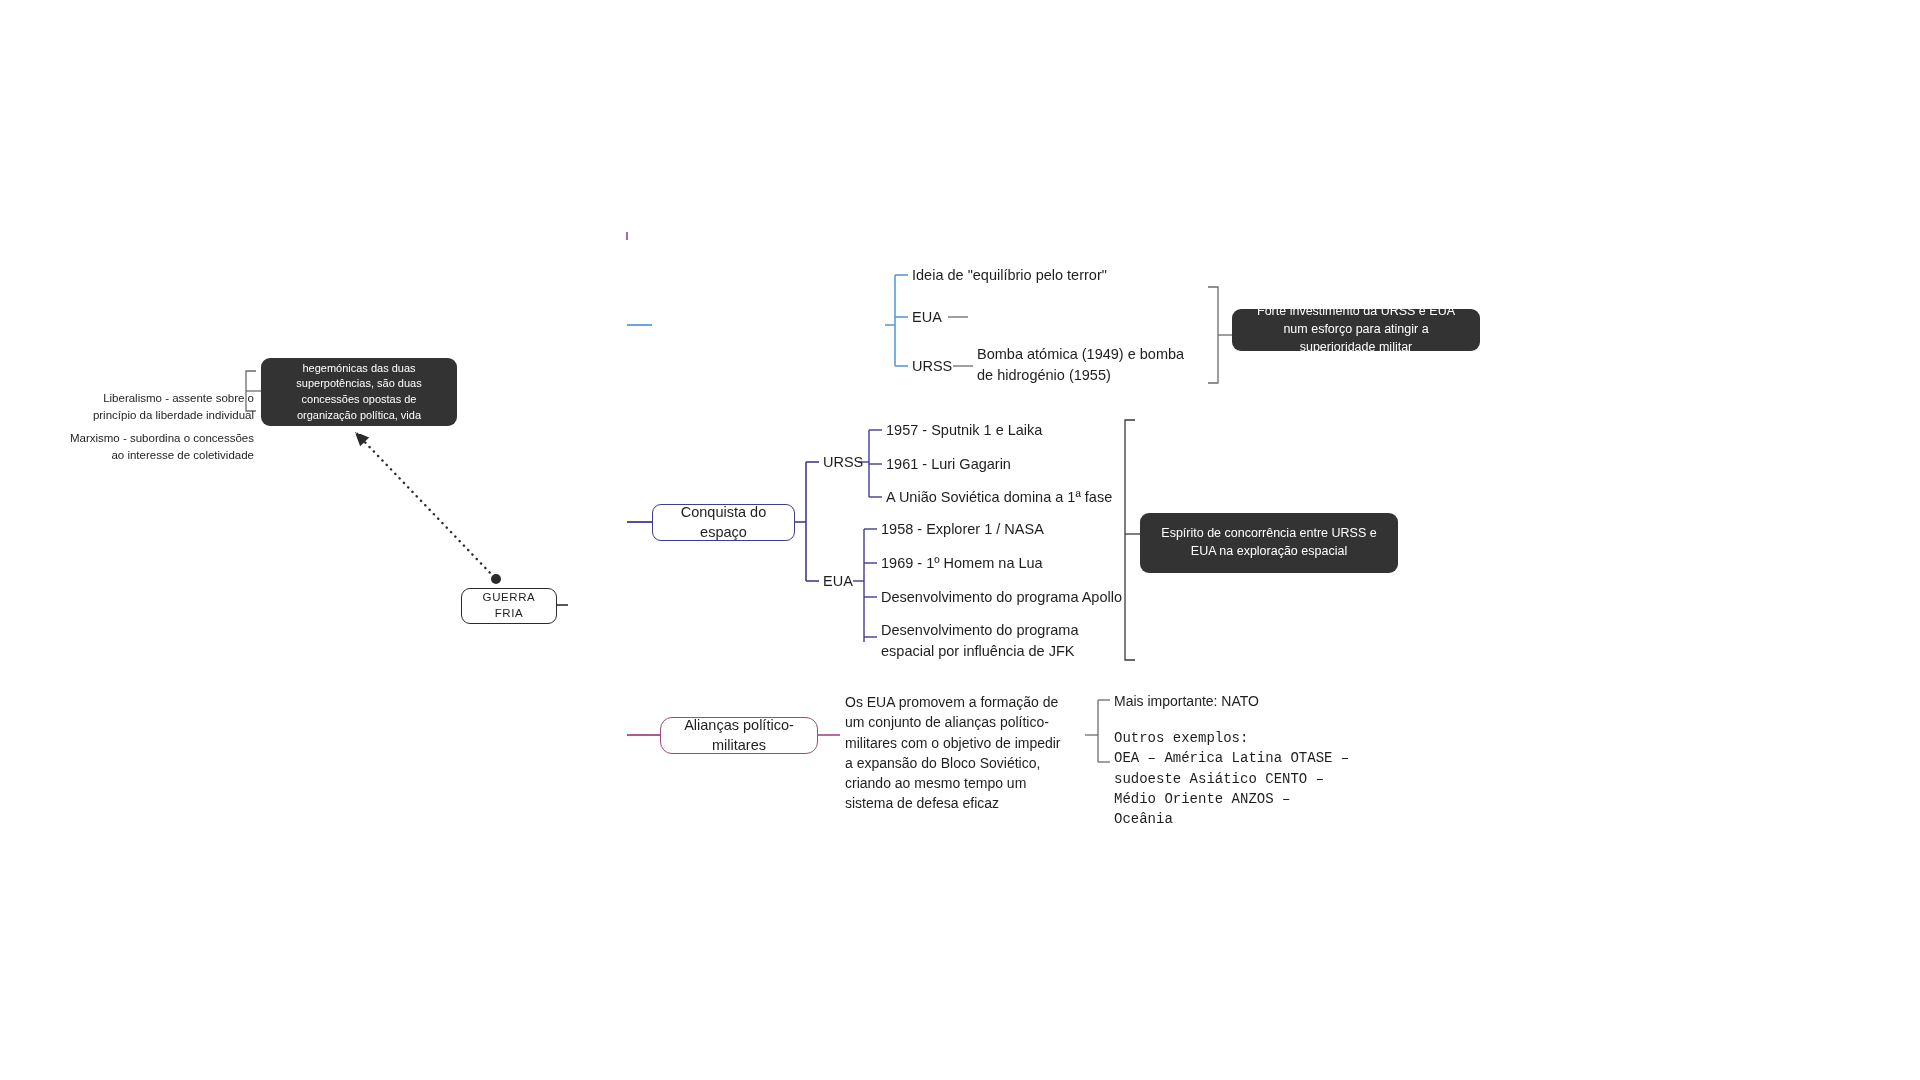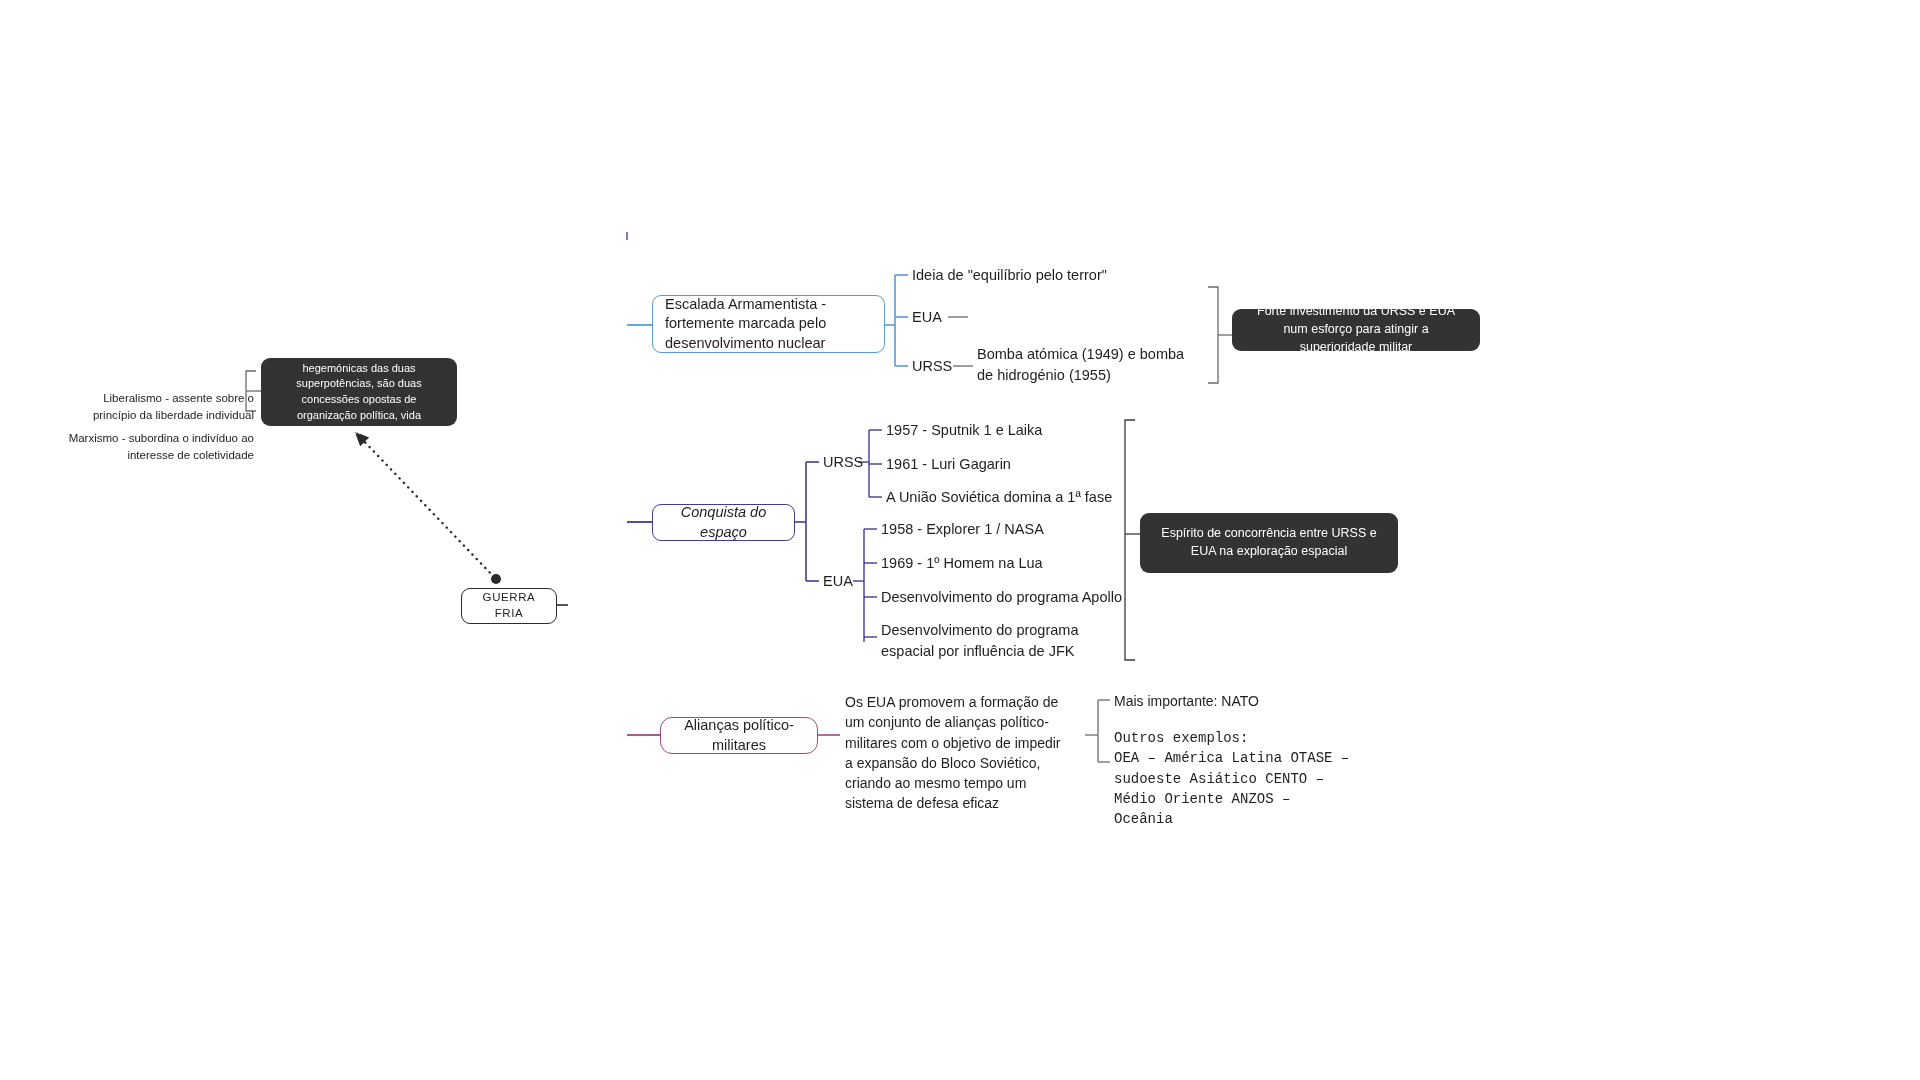--- a/index.html
+++ b/index.html
@@ -199,40 +199,39 @@
 
       <path d="M1085,735 L1098,735" stroke="#6b6b6b" stroke-width="1.3" fill="none"></path>
       <path d="M1098,700 L1098,762" stroke="#6b6b6b" stroke-width="1.3" fill="none"></path>
       <path d="M1098,700 L1110,700" stroke="#6b6b6b" stroke-width="1.3" fill="none"></path>
       <path d="M1098,762 L1110,762" stroke="#6b6b6b" stroke-width="1.3" fill="none"></path>
     </g>
   </svg>
 
   <div class="leaf small right-align" style="left:62px; top:358px; width:192px;">Liberalismo - assente sobre o princípio da liberdade individual</div>
 
-  <div class="leaf small right-align" style="left:62px; top:398px; width:192px;">Marxismo - subordina o indivíduo ao interesse de coletividade</div>
+  <div class="leaf small right-align" style="left:62px; top:398px; width:192px;">Marxismo - subordina o concessões ao interesse de coletividade</div>
 
   <div class="dark-box" style="left:261px; top:358px; width:196px; height:68px; font-size:11px;">Mais do que as ambições hegemónicas das duas superpotências, são duas concessões opostas de organização política, vida económica e estruturação social</div>
 
   <div class="node topic topic-center" style="left:461px; top:588px; width:96px; height:36px;">GUERRA FRIA</div>
 
-  <div class="node topic topic-arm" style="left:652px; top:295px; width:233px; height:58px;">Escalada Armamentista - fortemente marcada pelo desenvolvimento nuclear</div>
 
   <div class="leaf" style="left:912px; top:265px; width:300px;">Ideia de "equilíbrio pelo terror"</div>
 
   <div class="leaf" style="left:912px; top:307px; width:40px;">EUA</div>
 
 
   <div class="leaf" style="left:912px; top:356px; width:46px;">URSS</div>
 
   <div class="leaf" style="left:977px; top:344px; width:212px;">Bomba atómica (1949) e bomba de hidrogénio (1955)</div>
 
   <div class="dark-box" style="left:1232px; top:309px; width:248px; height:42px; font-size:12.5px;">Forte investimento da URSS e EUA num esforço para atingir a superioridade militar</div>
 
-  <div class="node topic topic-space" style="left:652px; top:504px; width:143px; height:37px;font-style:italic;">Conquista do espaço</div>
+  <div class="node topic topic-space" style="left:652px; top:504px; width:143px; height:37px;">Conquista do espaço</div>
 
   <div class="leaf" style="left:823px; top:452px; width:40px;">URSS</div>
 
   <div class="leaf" style="left:886px; top:420px; width:230px;">1957 - Sputnik 1 e Laika</div>
 
   <div class="leaf" style="left:886px; top:454px; width:230px;">1961 - Luri Gagarin</div>
 
   <div class="leaf" style="left:886px; top:487px; width:230px;">A União Soviética domina a 1ª fase</div>
 
   <div class="leaf" style="left:823px; top:571px; width:40px;">EUA</div>

